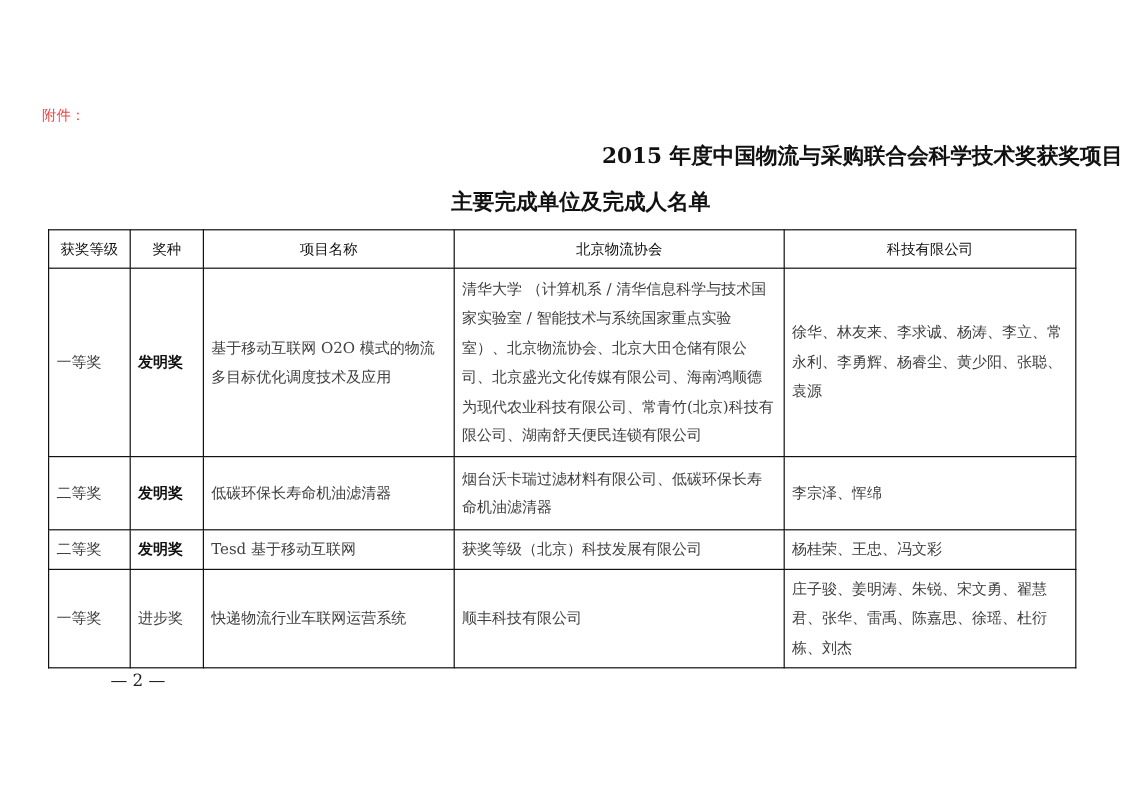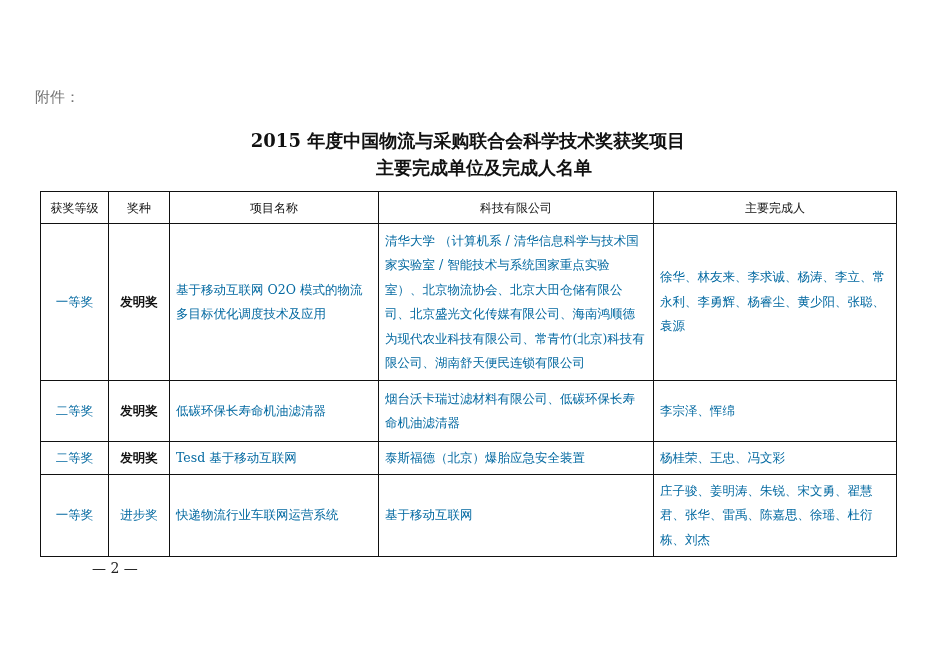--- a/index.html
+++ b/index.html
@@ -12,63 +12,63 @@
       height: 662px;
       position: relative;
       overflow: hidden;
       font-family: "DejaVu Serif", "Liberation Serif", serif;
       color: #222222;
     }
     .attachment-label {
       position: absolute;
       left: 35px;
       top: 88px;
-      font-size: 15px;
+      font-size: 12px;
       font-family: "DejaVu Sans", sans-serif;
-      color: #737373;
+      color: #ef4444;
     }
     .title {
       position: absolute;
       left: 0;
       width: 936px;
       text-align: center;
       font-weight: bold;
       color: #111;
       font-size: 18px;
       font-family: "DejaVu Serif", "Liberation Serif", serif;
     }
-    .title-1 { top: 129px; }
+    .title-1 { top: 118px; text-align: right; }
     .title-2 { top: 156px; margin-left: 16px; }
     table.awards {
       position: absolute;
       left: 40px;
       top: 191px;
       width: 856px;
       border-collapse: collapse;
       table-layout: fixed;
       font-size: 12.5px;
     }
     table.awards td, table.awards th {
       border: 1.5px solid #111;
       padding: 0 6px;
       vertical-align: middle;
       line-height: 24.5px;
-      color: #0369a1;
+      color: #404040;
       font-weight: normal;
     }
     table.awards th {
       height: 31px;
       font-family: "DejaVu Sans", sans-serif;
       font-size: 12px;
       text-align: center;
       color: #111;
       line-height: 16px;
     }
-    .c-level { text-align: center; }
-    .c-type { text-align: center; margin-left: 40px; }
+    .c-level { }
+    .c-type { text-align: left; margin-left: 40px; }
     .c-type.bold {
       font-weight: bold;
       font-family: "DejaVu Sans", sans-serif;
       color: #111;
     }
     .row-1 td { height: 156px; }
     .row-2 td { height: 60px; }
     .row-3 td { height: 32px; }
     .row-4 td { height: 81px; }
     .page-number {
@@ -92,22 +92,22 @@
     <col style="width:61px">
     <col style="width:209px">
     <col style="width:275px">
     <col style="width:243px">
   </colgroup>
   <thead>
     <tr>
       <th>获奖等级</th>
       <th>奖种</th>
       <th>项目名称</th>
+      <th>北京物流协会</th>
       <th>科技有限公司</th>
-      <th>主要完成人</th>
     </tr>
   </thead>
   <tbody>
     <tr class="row-1">
       <td class="c-level">一等奖</td>
       <td class="c-type bold">发明奖</td>
       <td>基于移动互联网 O2O 模式的物流多目标优化调度技术及应用</td>
       <td>清华大学 （计算机系 / 清华信息科学与技术国家实验室 / 智能技术与系统国家重点实验室）、北京物流协会、北京大田仓储有限公司、北京盛光文化传媒有限公司、海南鸿顺德为现代农业科技有限公司、常青竹(北京)科技有限公司、湖南舒天便民连锁有限公司</td>
       <td>徐华、林友来、李求诚、杨涛、李立、常永利、李勇辉、杨睿尘、黄少阳、张聪、袁源</td>
     </tr>
@@ -115,26 +115,26 @@
       <td class="c-level">二等奖</td>
       <td class="c-type bold">发明奖</td>
       <td>低碳环保长寿命机油滤清器</td>
       <td>烟台沃卡瑞过滤材料有限公司、低碳环保长寿命机油滤清器</td>
       <td>李宗泽、恽绵</td>
     </tr>
     <tr class="row-3">
       <td class="c-level">二等奖</td>
       <td class="c-type bold">发明奖</td>
       <td>Tesd 基于移动互联网</td>
-      <td>泰斯福德（北京）爆胎应急安全装置</td>
+      <td>获奖等级（北京）科技发展有限公司</td>
       <td>杨桂荣、王忠、冯文彩</td>
     </tr>
     <tr class="row-4">
       <td class="c-level">一等奖</td>
       <td class="c-type">进步奖</td>
       <td>快递物流行业车联网运营系统</td>
-      <td>基于移动互联网</td>
+      <td>顺丰科技有限公司</td>
       <td>庄子骏、姜明涛、朱锐、宋文勇、翟慧君、张华、雷禹、陈嘉思、徐瑶、杜衍栋、刘杰</td>
     </tr>
   </tbody>
 </table>
 
 <div class="page-number">— 2 —</div>
 
 </body></html>

